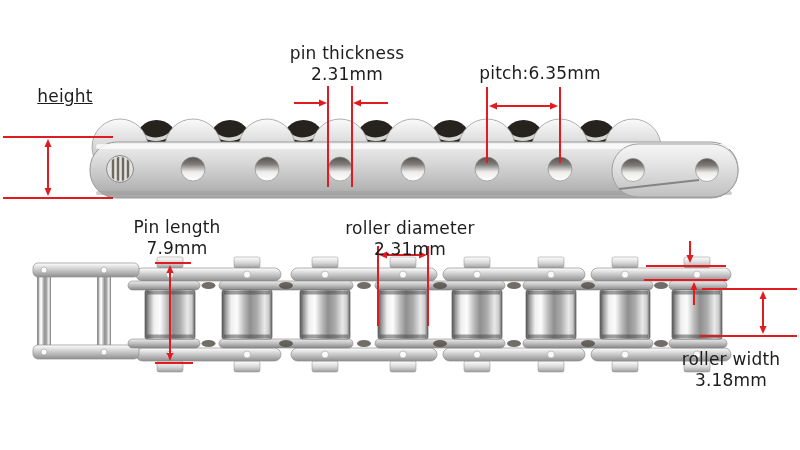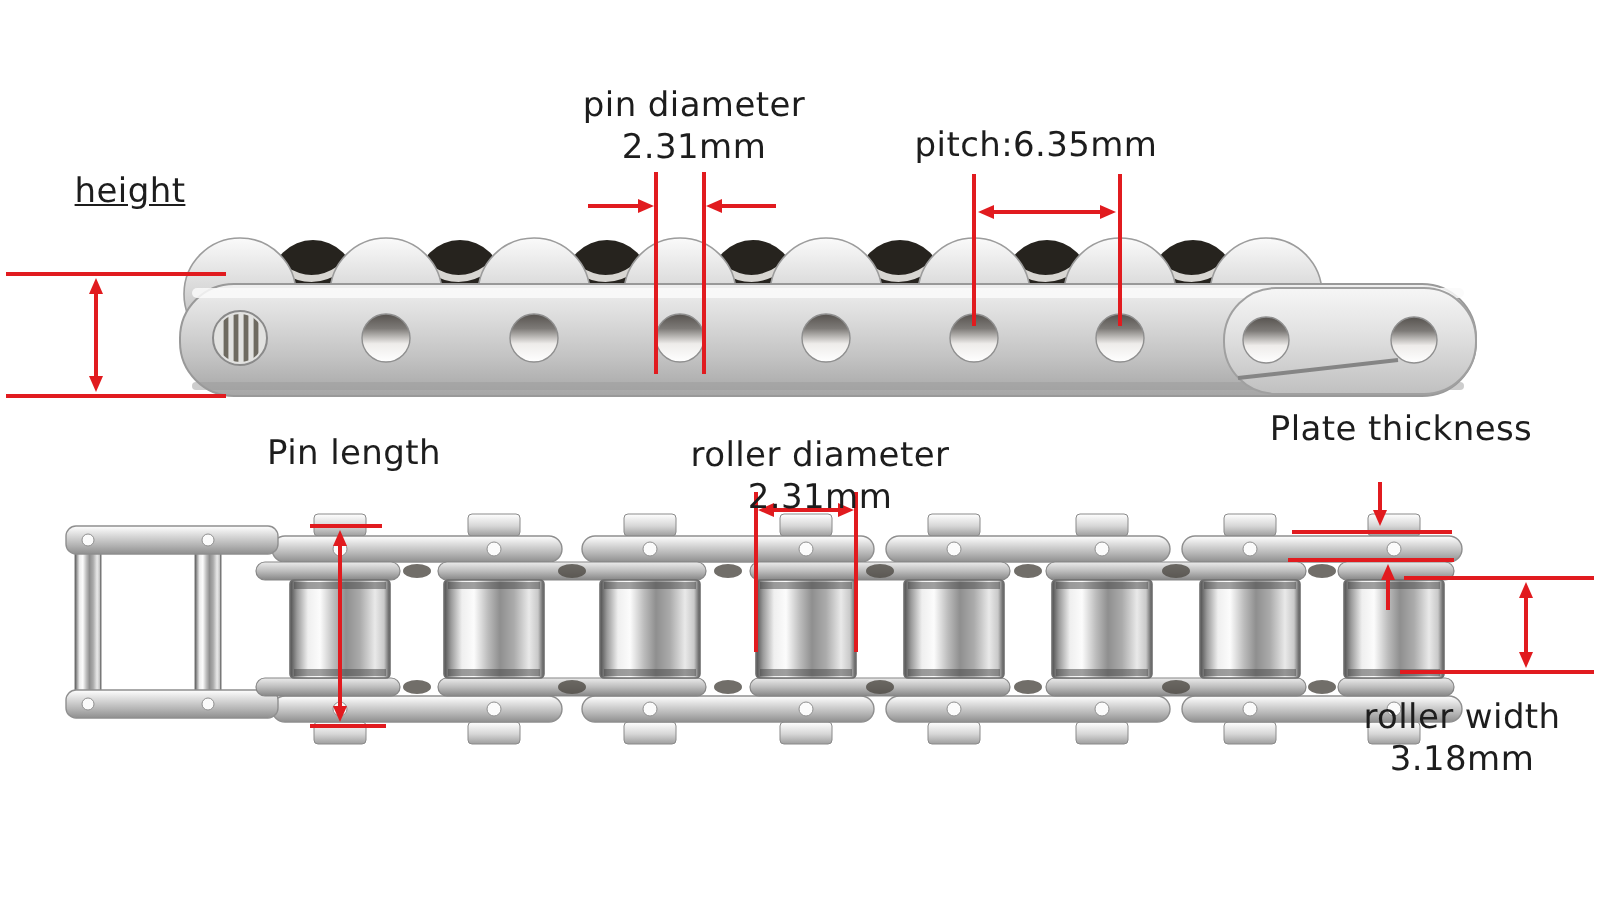--- a/index.html
+++ b/index.html
@@ -310,39 +310,39 @@
       <polygon class="dimf" points="763,291 759.5,299 766.5,299"></polygon>
       <polygon class="dimf" points="763,334 759.5,326 766.5,326"></polygon>
     </g>
   </svg>
 
   <div class="lbl" style="left:10px; top:86px; width:110px;text-decoration:underline;">
     <span class="line">height</span>
   </div>
 
   <div class="lbl" style="left:267px; top:43px; width:160px;">
-    <span class="line">pin diameter</span>
+    <span class="line">pin thickness</span>
     <span class="line">2.31mm</span>
   </div>
 
-  <div class="lbl" style="left:428px; top:63px; width:180px;">
+  <div class="lbl" style="left:450px; top:63px; width:180px;">
     <span class="line">pitch:6.35mm</span>
   </div>
 
   <div class="lbl" style="left:97px; top:217px; width:160px;">
     <span class="line">Pin length</span>
+    <span class="line">7.9mm</span>
   </div>
 
   <div class="lbl" style="left:325px; top:218px; width:170px;text-align:center;">
     <span class="line">roller diameter</span>
     <span class="line">2.31mm</span>
   </div>
 
   <div class="lbl" style="left:618px; top:205px; width:165px;">
-    <span class="line">Plate thickness</span>
   </div>
 
   <div class="lbl" style="left:653px; top:349px; width:156px;">
     <span class="line">roller width</span>
     <span class="line">3.18mm</span>
   </div>
 
 </div>
 
 </body></html>

